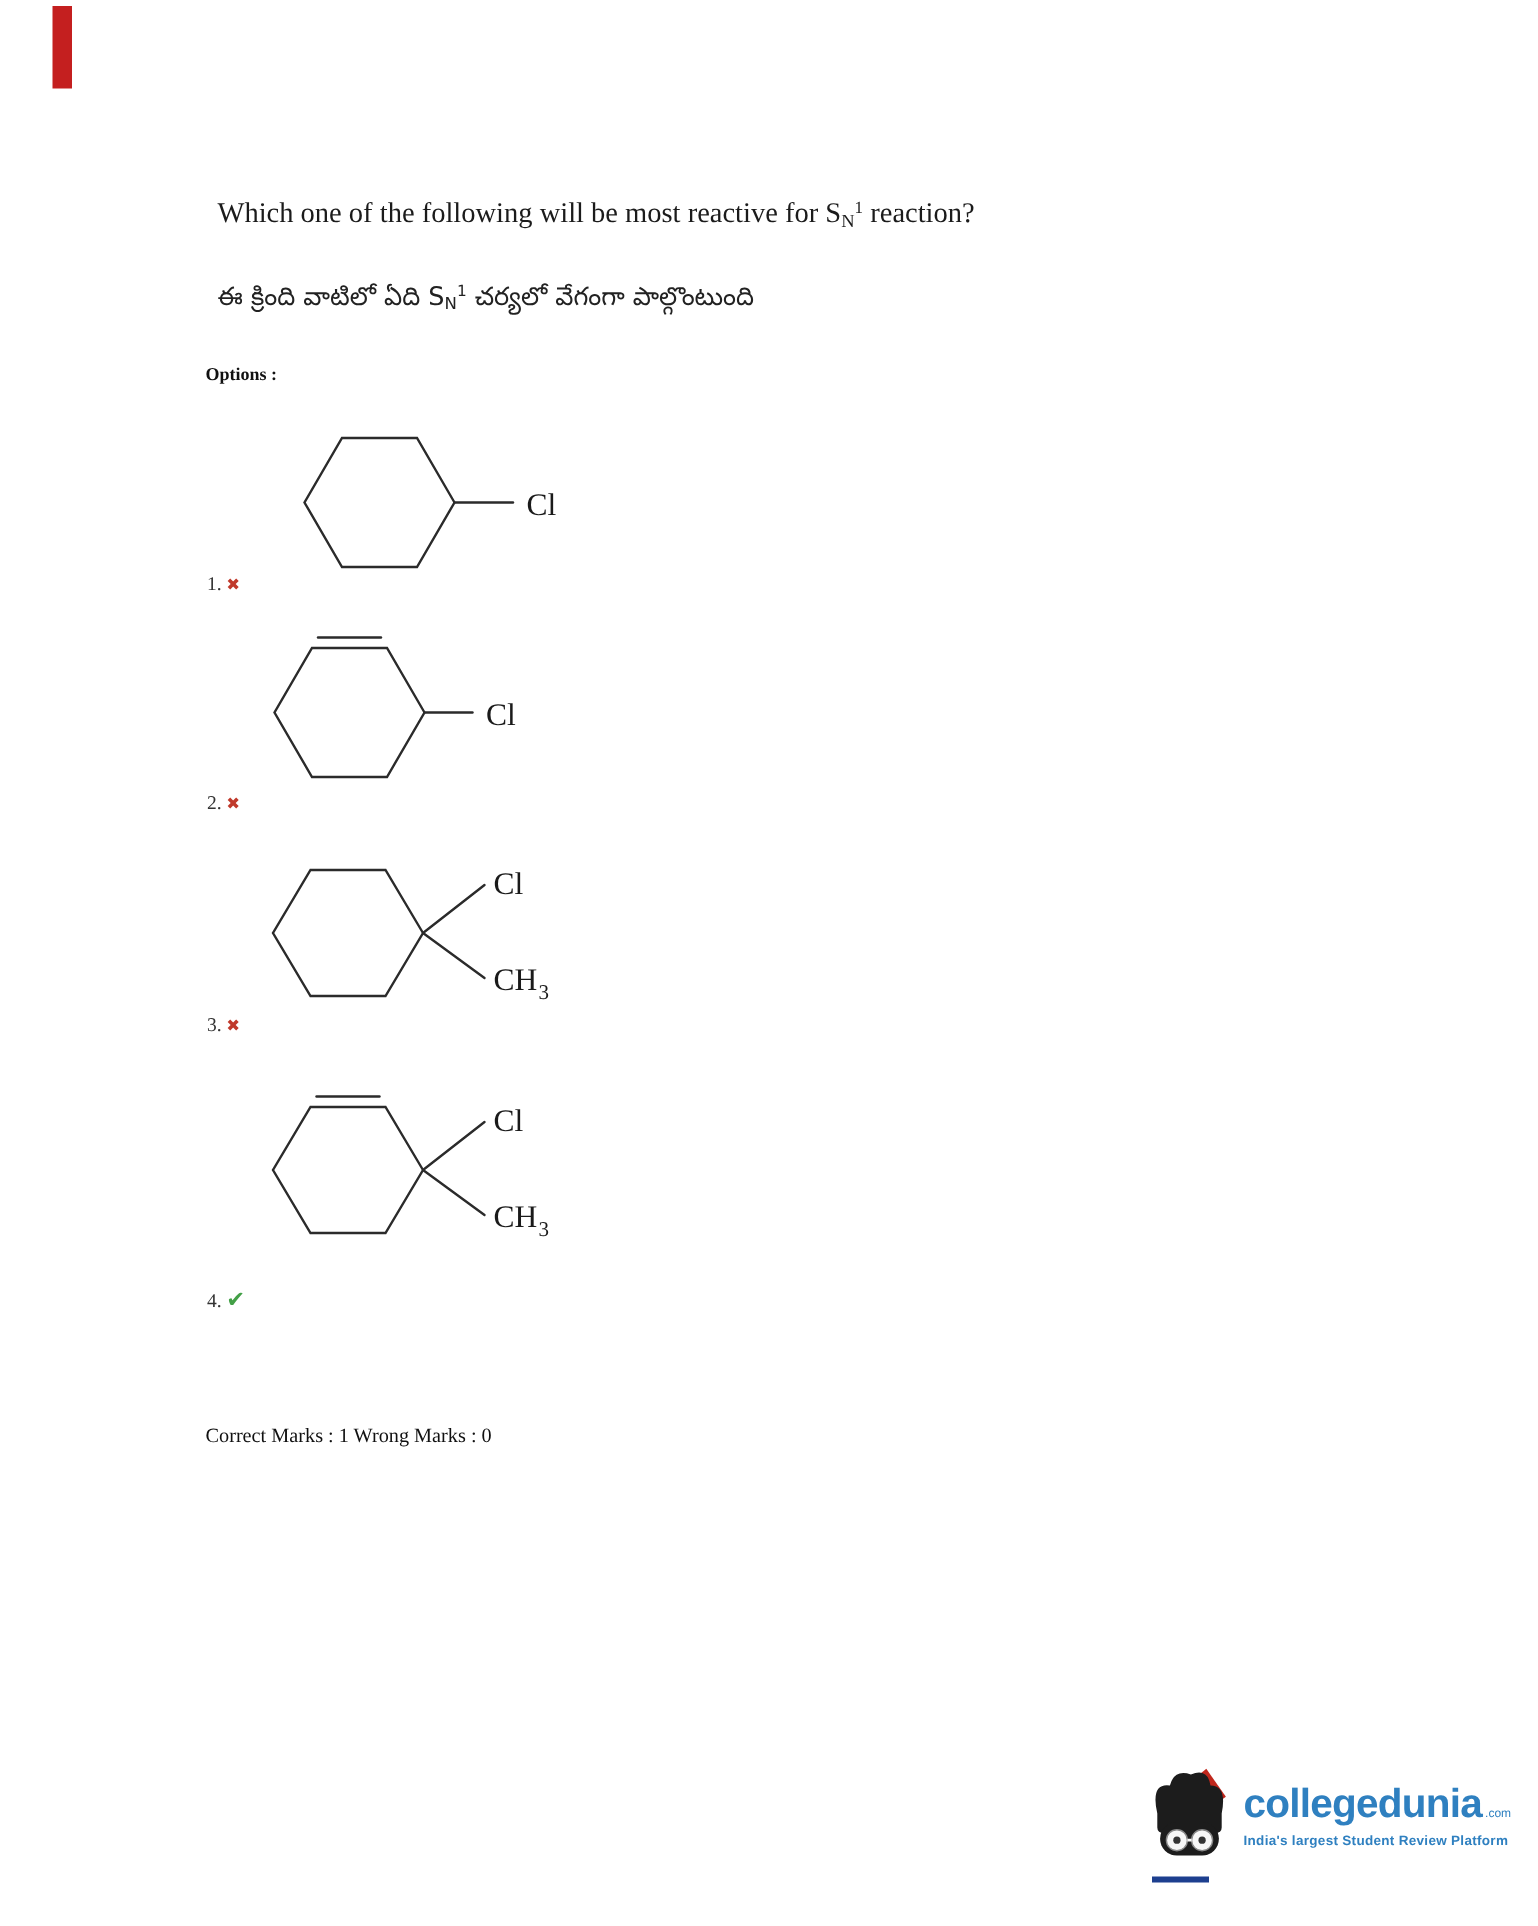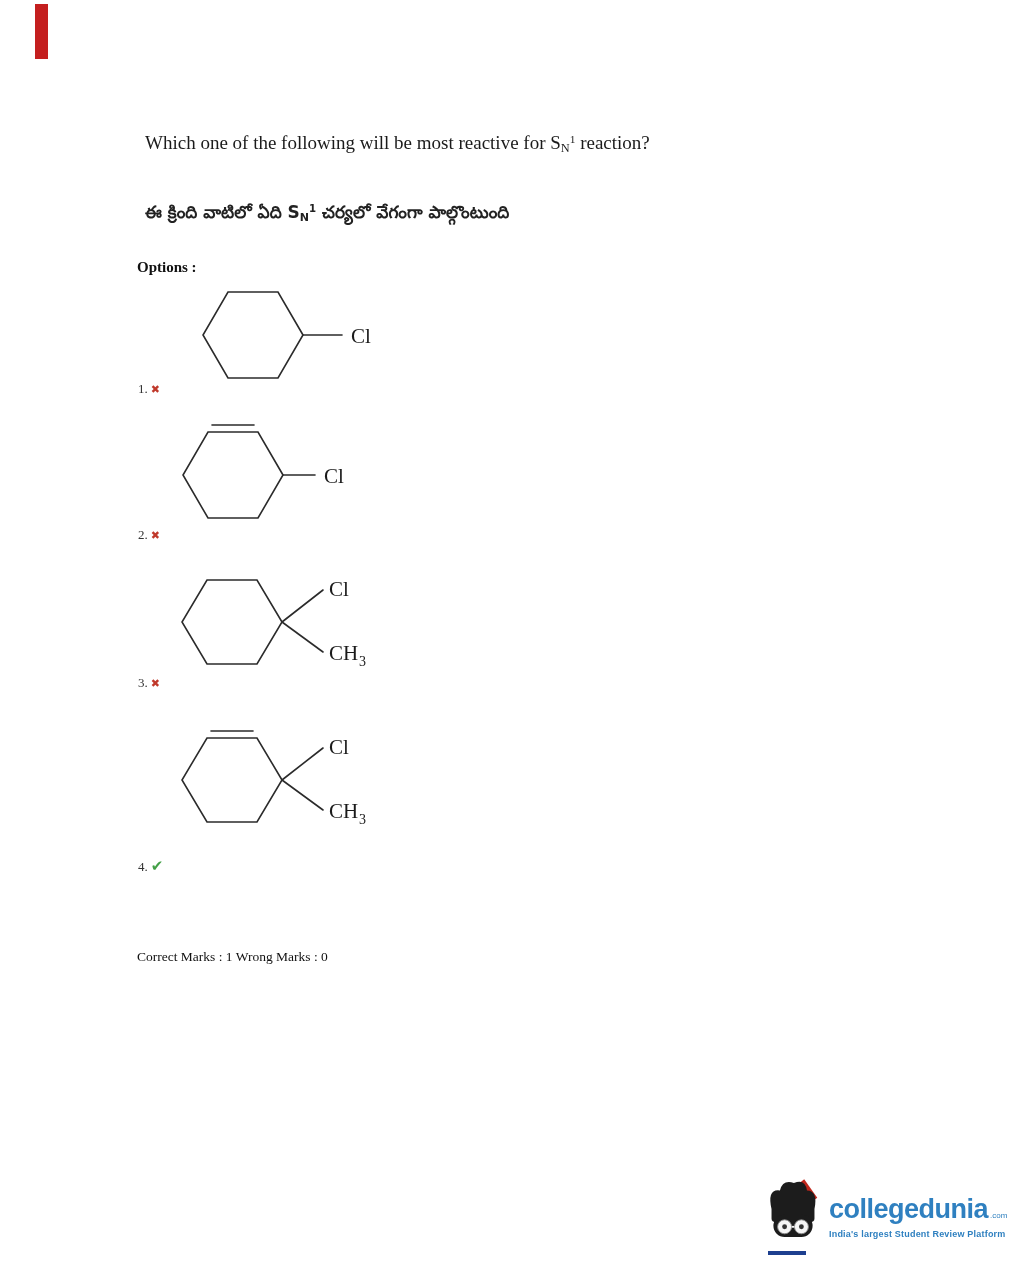--- a/index.html
+++ b/index.html
@@ -20,39 +20,38 @@
   }
   .question-en {
     position: absolute;
     left: 145px; top: 132px;
     font-size: 19px;
     color: #1b1b1b;
     white-space: nowrap;
   }
   .question-te {
     position: absolute;
-    left: 145px; top: 202px;
+    left: 145px; top: 188px;
     font-size: 17px;
     color: #222;
     font-family: "DejaVu Sans", sans-serif;
     white-space: nowrap;
-    font-weight: bold;
   }
   .question-en sub, .question-te sub {
     font-size: 0.65em;
     vertical-align: -0.25em;
   }
   .question-en sup, .question-te sup {
     font-size: 0.6em;
     vertical-align: 0.55em;
   }
   .options-heading {
     position: absolute;
-    left: 137px; top: 259px;
-    font-size: 15px;
+    left: 137px; top: 242px;
+    font-size: 12px;
     font-weight: bold;
     color: #111;
   }
   .structure { position: absolute; }
   .structure .bond {
     stroke: #2b2b2b;
     stroke-width: 1.6;
     fill: none;
     stroke-linecap: round;
   }
@@ -90,21 +89,21 @@
     left: 137px; top: 949px;
     font-size: 13.5px;
     font-weight: normal;
     color: #111;
   }
   .branding {
     position: absolute;
     left: 765px; top: 1175px;
     width: 250px;
     display: flex;
-    align-items: center;
+    align-items: flex-start;
     gap: 8px;
   }
   .brand-text { padding-top: 12px; }
   .logo-line {
     display: flex;
     align-items: baseline;
     font-family: "Liberation Sans", sans-serif;
   }
   .logo-text {
     font-size: 27px;

